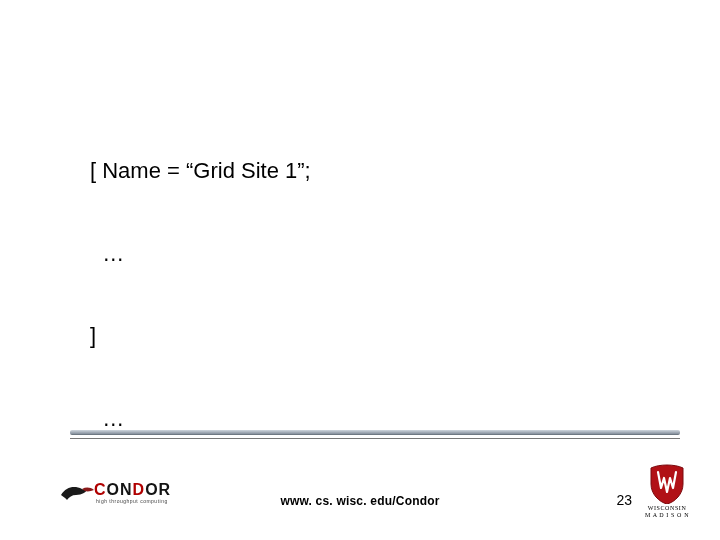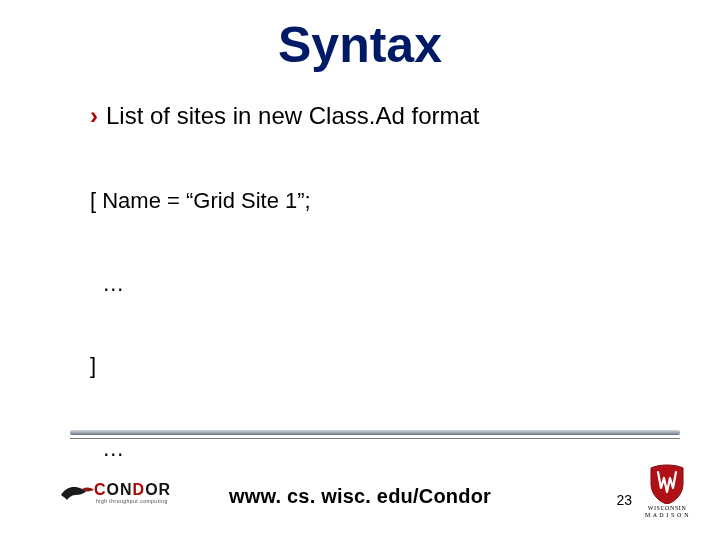--- a/index.html
+++ b/index.html
@@ -71,21 +71,21 @@
     margin-top: 3px;
   }
   .footer-url {
     position: absolute;
     bottom: 32px;
     left: 0;
     width: 100%;
     text-align: center;
     font-family: Arial, Helvetica, sans-serif;
     font-weight: bold;
-    font-size: 20px;
+    font-size: 12px;
     color: #000;
     letter-spacing: 0.2px;
   }
   .page-num {
     position: absolute;
     bottom: 32px;
     right: 88px;
     font-family: Arial, Helvetica, sans-serif;
     font-size: 14px;
     color: #000;
@@ -139,26 +139,22 @@
     color: #000;
     margin-top: 1px;
     line-height: 1.05;
   }
 </style>
 </head>
 <body>
 
 <div class="slide">
 
-  <div class="title">Syntax</div>
 
   <div class="body">
-    <p class="bullet">
-      <span class="chev">›</span><span>List of sites in new Class.Ad format</span>
-    </p>
     <div class="code">
       <div>[ Name = “Grid Site 1”;</div>
       <div>  …</div>
       <div>]</div>
       <div>  …</div>
       
       
       
       
       

